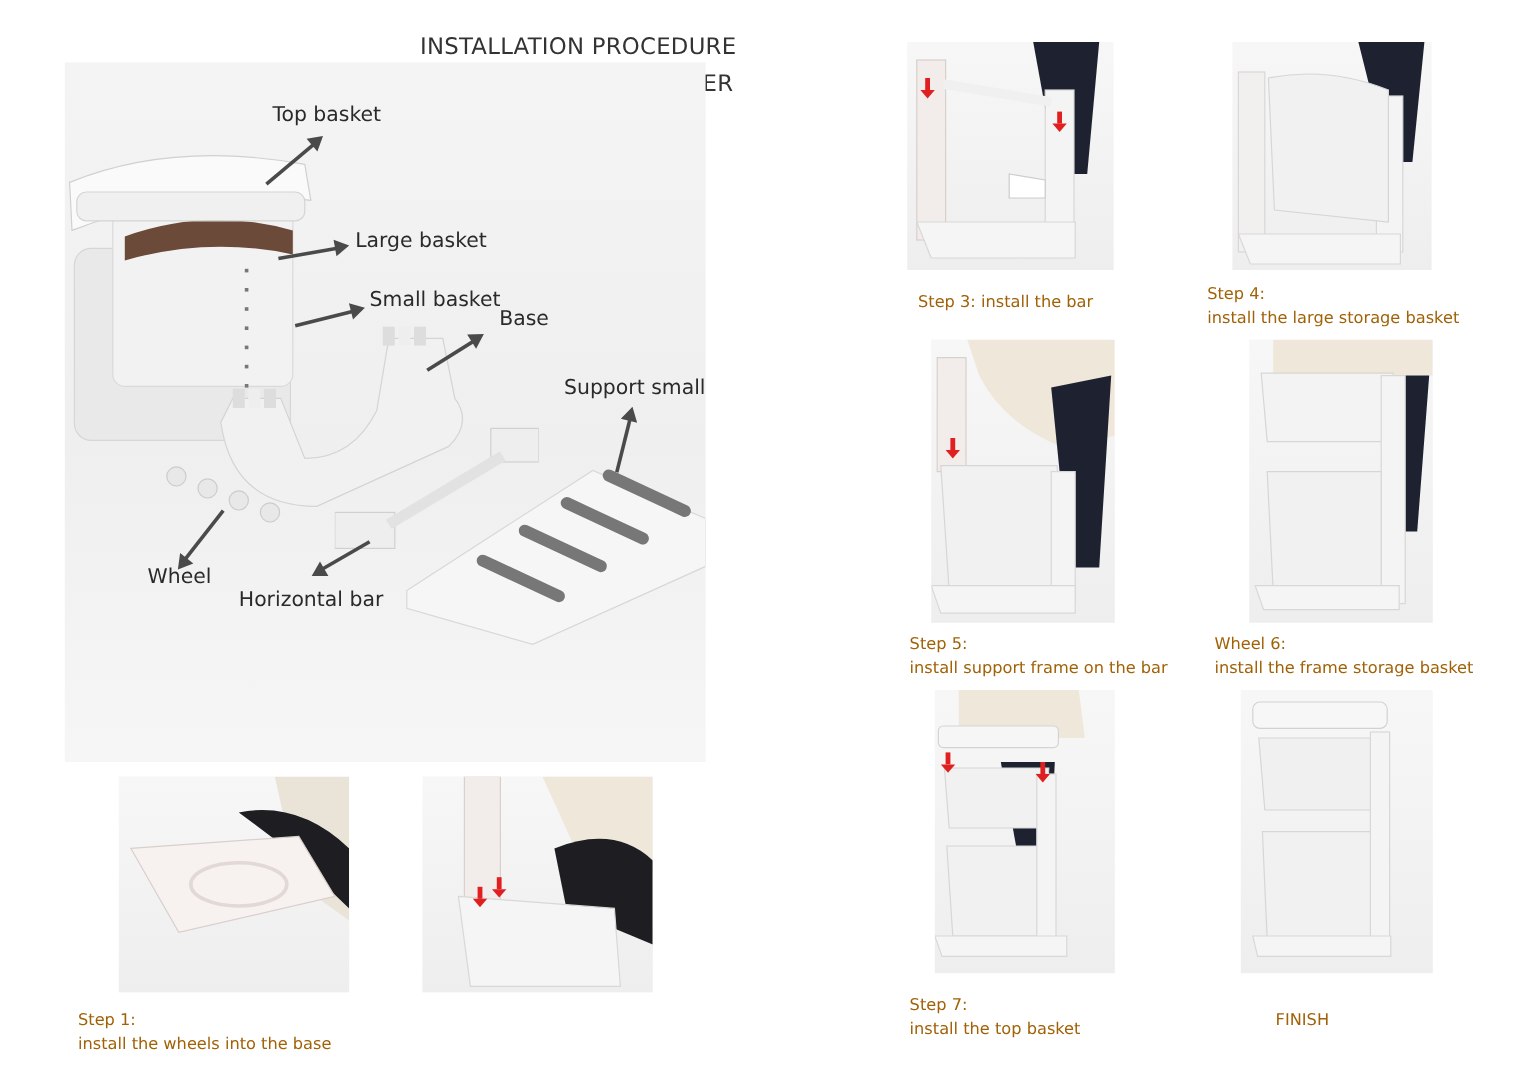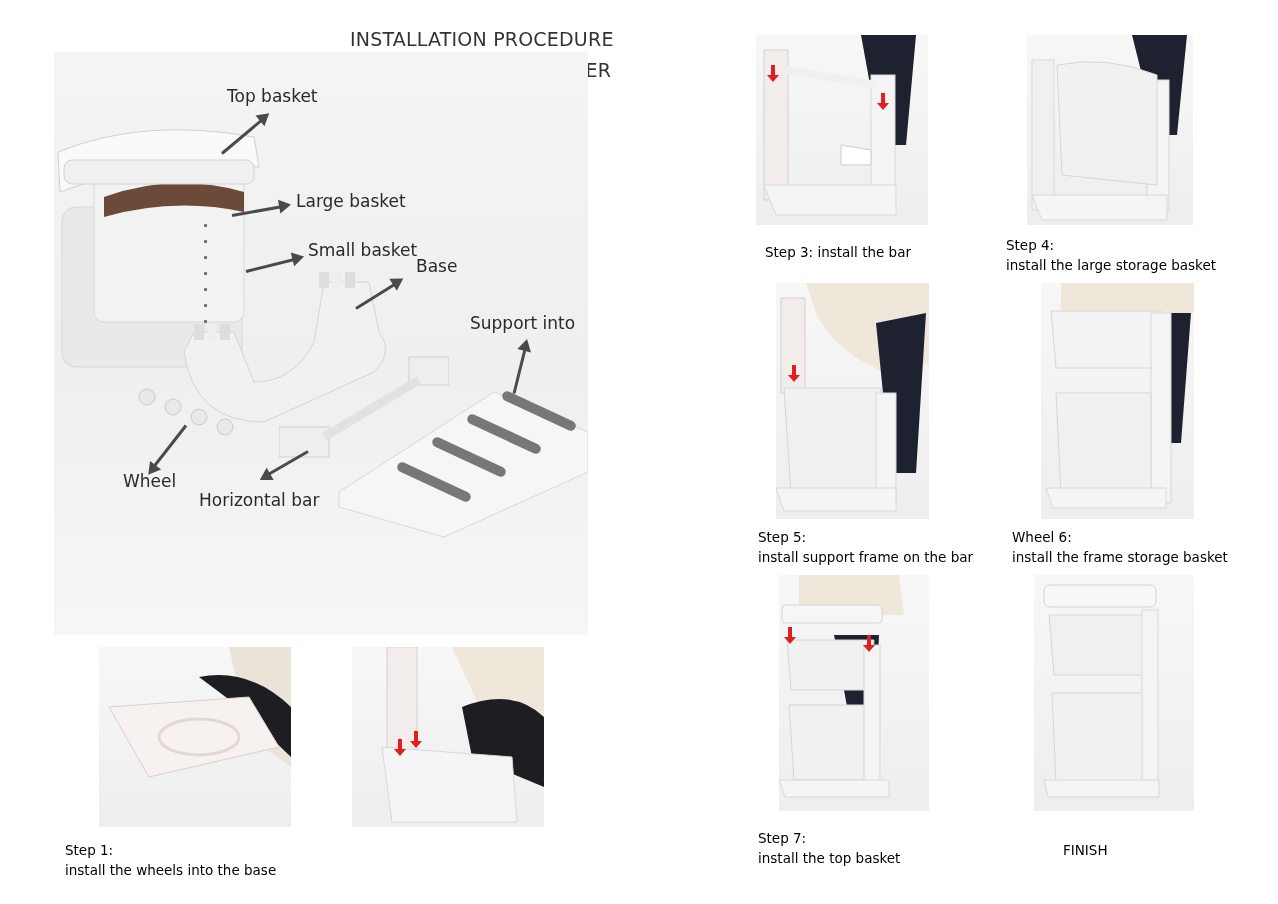--- a/index.html
+++ b/index.html
@@ -4,21 +4,21 @@
 <style>
   html,body{margin:0;padding:0;background:#ffffff;}
   body{width:1278px;height:904px;position:relative;overflow:hidden;font-family:"DejaVu Sans","Liberation Sans",sans-serif;color:#222;}
   .abs{position:absolute;}
   .photo{position:absolute;background:#f3f3f3;overflow:hidden;}
   .photo.soft{background:linear-gradient(180deg,#f7f7f7 0%,#eeeeee 100%);}
   .hero{left:54px;top:52px;width:534px;height:583px;background:linear-gradient(180deg,#f4f4f4 0%,#efefef 55%,#f6f6f6 100%);}
   .title{left:350px;top:24px;font-family:"DejaVu Sans",sans-serif;font-size:19px;line-height:30.5px;color:#333;letter-spacing:0.2px;}
   .title div{white-space:nowrap;}
   .lbl{position:absolute;font-size:17px;color:#2a2a2a;white-space:nowrap;font-family:"DejaVu Sans",sans-serif;}
-  .cap{position:absolute;font-size:13.5px;line-height:20px;color:#000000;white-space:nowrap;font-family:"DejaVu Sans",sans-serif;}
+  .cap{position:absolute;font-size:13.5px;line-height:20px;color:#a16207;white-space:nowrap;font-family:"DejaVu Sans",sans-serif;}
   .arrow-line{position:absolute;height:3px;background:#4a4a4a;transform-origin:0 50%;}
   .arrow-line::after{content:"";position:absolute;right:-4px;top:-6px;border-left:12px solid #4a4a4a;border-top:7.5px solid transparent;border-bottom:7.5px solid transparent;}
   .shape{position:absolute;}
   .red-arrow{position:absolute;width:4px;height:10px;background:#e02020;}
   .red-arrow::after{content:"";position:absolute;left:-4px;top:10px;border-top:7px solid #e02020;border-left:6px solid transparent;border-right:6px solid transparent;}
 </style>
 </head>
 <body>
 
 <div class="abs title">
@@ -75,21 +75,21 @@
     <rect x="60" y="95" width="80" height="10" rx="5" fill="#777" transform="rotate(25 100 100)"></rect>
     <rect x="95" y="70" width="80" height="10" rx="5" fill="#777" transform="rotate(25 135 75)"></rect>
     <rect x="130" y="47" width="80" height="10" rx="5" fill="#777" transform="rotate(25 170 52)"></rect>
     <rect x="165" y="24" width="80" height="10" rx="5" fill="#777" transform="rotate(25 205 29)"></rect>
   </svg>
 
   <div class="lbl" style="left:173px;top:34px">Top basket</div>
   <div class="lbl" style="left:242px;top:139px">Large basket</div>
   <div class="lbl" style="left:254px;top:188px">Small basket</div>
   <div class="lbl" style="left:362px;top:204px">Base</div>
-  <div class="lbl" style="left:416px;top:261px">Support into</div>
+  <div class="lbl" style="left:416px;top:261px">Support small</div>
   <div class="lbl" style="left:69px;top:419px">Wheel</div>
   <div class="lbl" style="left:145px;top:438px">Horizontal bar</div>
 
   <div class="arrow-line" style="left:168px;top:100px;width:58px;transform:rotate(-40deg)"></div>
   <div class="arrow-line" style="left:178px;top:162px;width:56px;transform:rotate(-10deg)"></div>
   <div class="arrow-line" style="left:192px;top:218px;width:56px;transform:rotate(-14deg)"></div>
   <div class="arrow-line" style="left:302px;top:255px;width:52px;transform:rotate(-32deg)"></div>
   <div class="arrow-line" style="left:460px;top:340px;width:52px;transform:rotate(-76deg)"></div>
   <div class="arrow-line" style="left:132px;top:372px;width:58px;transform:rotate(128deg)"></div>
   <div class="arrow-line" style="left:254px;top:398px;width:52px;transform:rotate(150deg)"></div>

